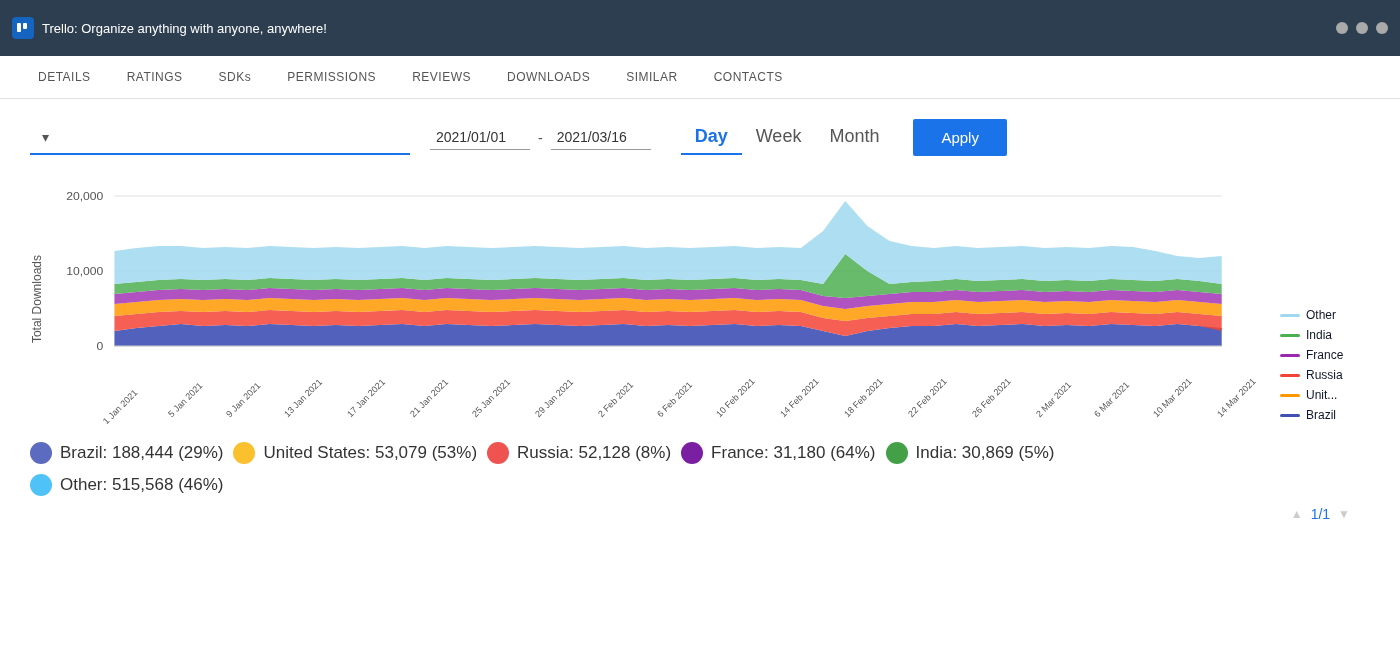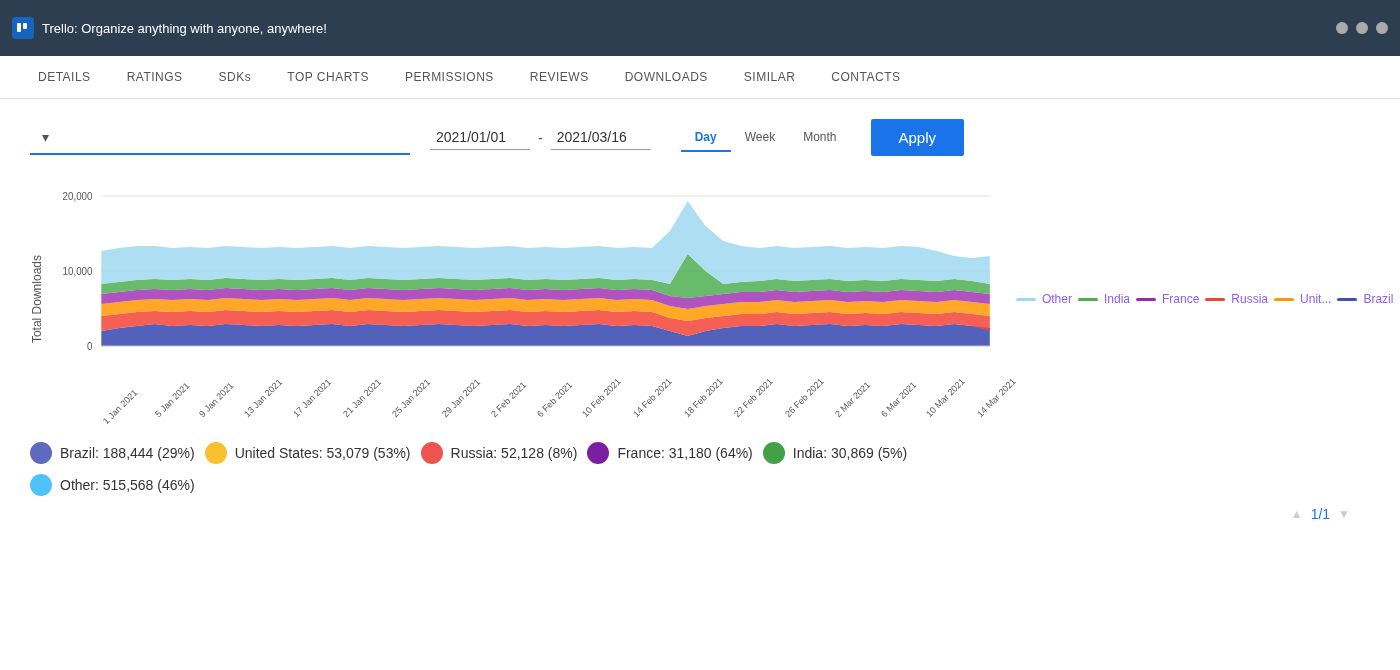--- a/index.html
+++ b/index.html
@@ -81,21 +81,21 @@
       width: 100px;
     }
     .date-sep { color: #555; }
     .period-tabs {
       display: flex;
       gap: 0;
       margin-left: 10px;
     }
     .period-tab {
       padding: 6px 14px;
-      font-size: 12px;
+      font-size: 18px;
       color: #555;
       cursor: pointer;
       border-bottom: 2px solid transparent;
     }
     .period-tab.active {
       color: #1a73e8;
       border-bottom: 2px solid #1a73e8;
       font-weight: bold;
     }
     .apply-btn {
@@ -125,26 +125,26 @@
     }
     .chart-wrapper {
       flex: 1;
       position: relative;
     }
     .chart-svg-area {
       width: 100%;
     }
     .legend {
       display: flex;
-      flex-direction: row;
+      flex-direction: column;
       gap: 6px;
       margin-left: 14px;
-      justify-content: center;
+      justify-content: flex-end;
       font-size: 12px;
-      color: #8b5cf6;
+      color: #0f172a;
       min-width: 90px;
     }
     .legend-item {
       display: flex;
       align-items: center;
       gap: 6px;
     }
     .legend-line {
       width: 20px;
       height: 3px;
@@ -161,21 +161,21 @@
     .summary-stats {
       display: flex;
       flex-wrap: wrap;
       gap: 20px 10px;
       margin-bottom: 10px;
     }
     .stat-item {
       display: flex;
       align-items: center;
       gap: 8px;
-      font-size: 14px;
+      font-size: 17px;
       color: #333;
     }
     .stat-dot {
       width: 22px; height: 22px;
       border-radius: 50%;
       display: inline-block;
       flex-shrink: 0;
     }
 
     
@@ -207,21 +207,20 @@
     <span class="titlebar-btn" style="background:#aaa;"></span>
     <span class="titlebar-btn" style="background:#aaa;"></span>
     <span class="titlebar-btn" style="background:#aaa;"></span>
   </div>
 </div>
 
 <nav class="nav">
   <div class="nav-item">DETAILS</div>
   <div class="nav-item">RATINGS</div>
   <div class="nav-item">SDKs</div>
-  <div class="nav-item">TOP CHARTS</div>
   <div class="nav-item">PERMISSIONS</div>
   <div class="nav-item">REVIEWS</div>
   <div class="nav-item">DOWNLOADS</div>
   <div class="nav-item">SIMILAR</div>
   <div class="nav-item">CONTACTS</div>
 </nav>
 
 <div class="main">
 
   <div class="filter-row">

